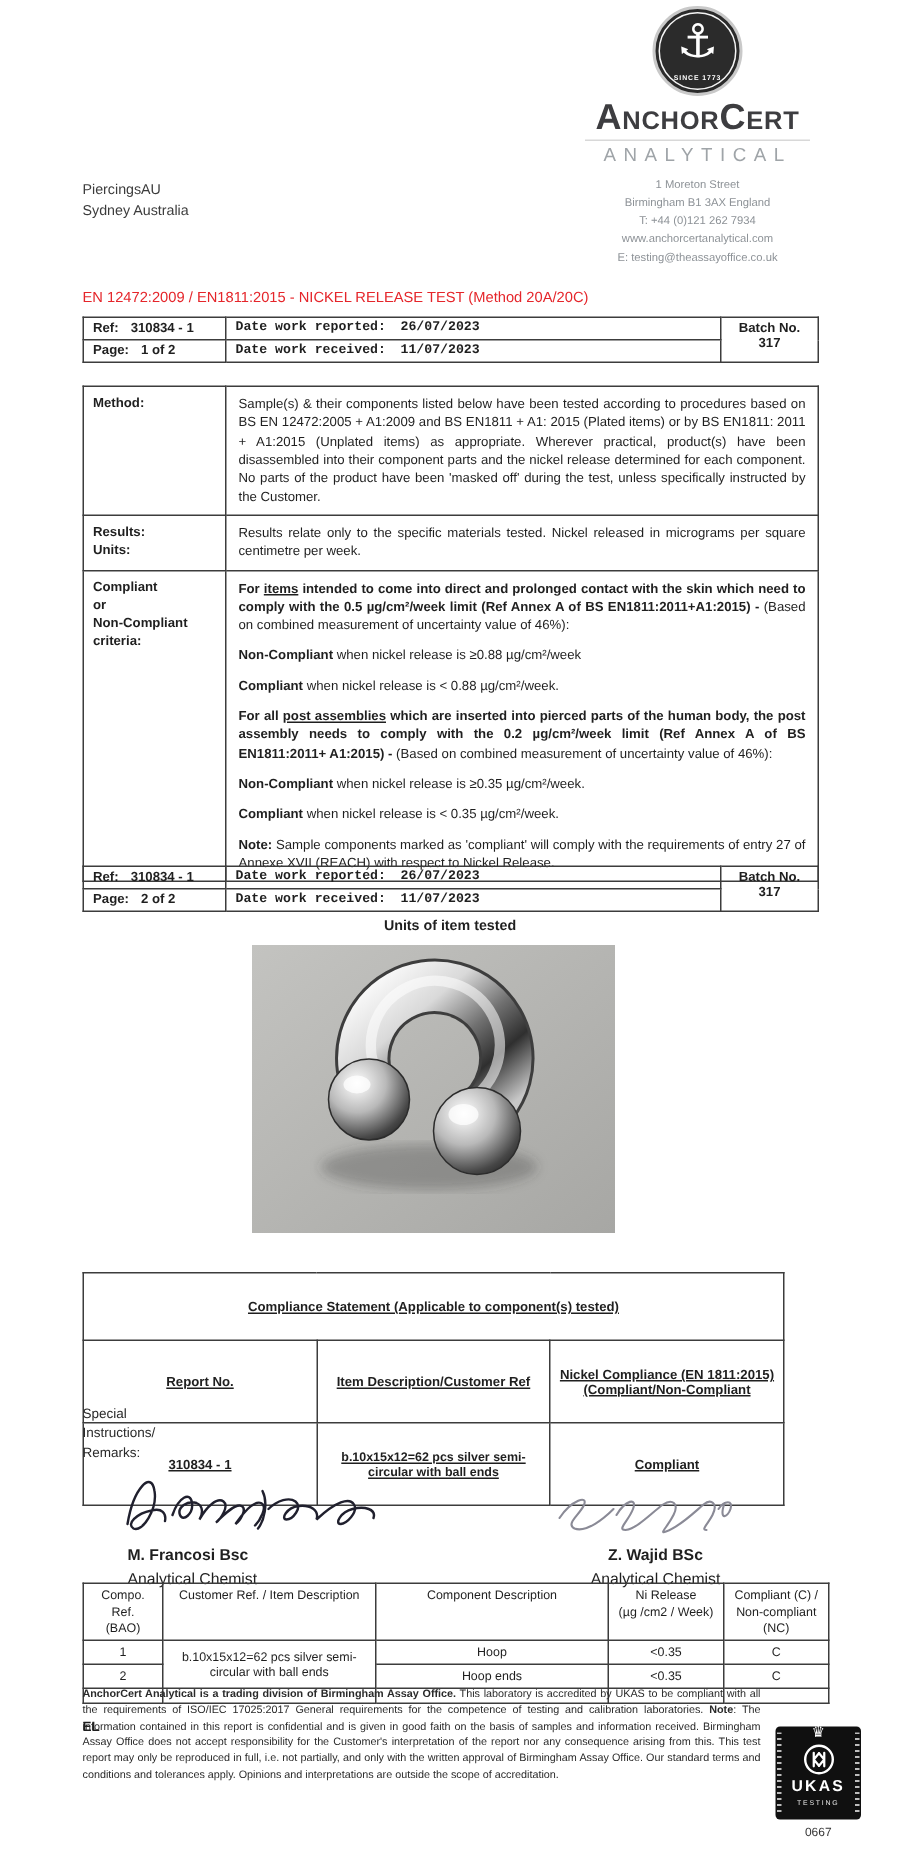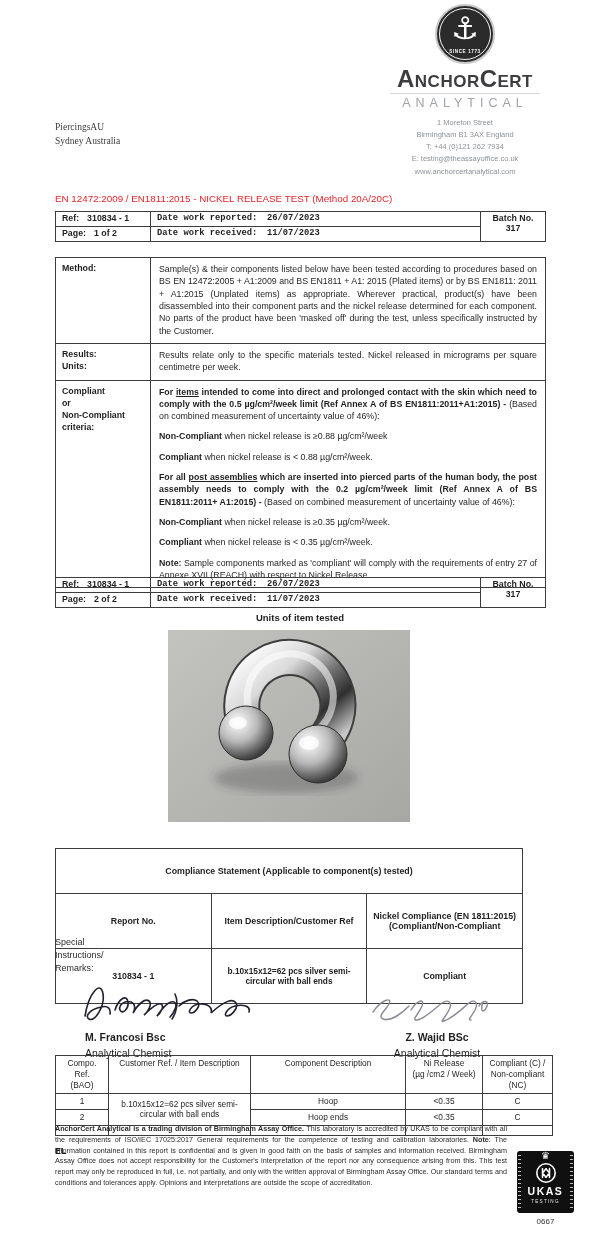--- a/index.html
+++ b/index.html
@@ -12,21 +12,21 @@
   .logo-circle::after { content:""; position:absolute; inset:2px; border:1px solid #f5f5f5; border-radius:50%; }
   .anchor-glyph { position:absolute; top:3px; left:0; width:100%; text-align:center; font-family:"DejaVu Sans", sans-serif; font-size:31px; line-height:38px; color:#ffffff; }
   .logo-since { position:absolute; bottom:8px; left:0; width:100%; text-align:center; font-size:4.6px; letter-spacing:.6px; color:#ffffff; font-weight:bold; }
 
   .brand-block { position:absolute; left:330px; top:66px; width:270px; text-align:center; }
   .brand-main { font-variant:small-caps; font-size:24px; letter-spacing:.5px; color:#3d3d40; line-height:26px;font-weight:bold; }
   .brand-divider { margin:1px auto 0; width:150px; height:1px; background:#d8d8d8; }
   .brand-sub { margin-top:2px; font-size:12.5px; letter-spacing:5px; color:#9fa4a8; }
 
   .address-block { position:absolute; left:330px; top:117px; width:270px; text-align:center; font-size:7.5px; color:#8d9297; line-height:1.62; }
-  .client-block { position:absolute; left:55px; top:120px; font-size:9.5px; color:#3c3c3c; line-height:1.5;font-family:Liberation Serif, serif; }
+  .client-block { position:absolute; left:55px; top:120px; font-size:9.5px; color:#3c3c3c; line-height:1.5; }
 
   .doc-title { position:absolute; left:55px; top:193px; font-size:9.8px; font-weight:normal; color:#e5252a; }
 
   
   table { border-collapse:collapse; position:absolute; table-layout:fixed; }
   td { border:1px solid #3c3c3c; vertical-align:top; }
 
   
   .ref-table { left:55px; width:490px; font-size:8.8px; font-weight:bold; }
   .ref-table td { padding:1px 6px; height:15px; }
@@ -48,21 +48,21 @@
   .cr:last-child { margin-bottom:0; }
   .b { font-weight:bold; }
   .u { text-decoration:underline; }
 
   
   .photo-caption { position:absolute; left:0; top:612px; width:600px; text-align:center; font-size:9.5px; font-weight:bold; }
   .photo-svg { position:absolute; left:168px; top:630px; }
 
   
   .compliance-table { left:55px; top:848px; width:468px; font-size:8.8px; font-weight:bold; text-align:center; }
-  .compliance-table td { padding:17px 5px; vertical-align:middle; }
+  .compliance-table td { padding:17px 5px; vertical-align:middle;text-decoration:underline; }
   .compliance-table .t { height:18px; }
   .compliance-table .h td { height:32px; }
   .compliance-table .d td { height:28px; }
   .compliance-table .cc1 { width:97px; }
   .compliance-table .cc2 { width:228px; }
   .compliance-table .cc3 { width:143px; }
   .compliance-table .d .cc2 { font-size:8.3px; }
 
   
   .remarks { position:absolute; left:55px; top:936px; font-size:9px; color:#2a2a2a; line-height:1.45; }
@@ -112,22 +112,22 @@
   <div class="brand-block">
     <div class="brand-main">AnchorCert</div>
     <div class="brand-divider"></div>
     <div class="brand-sub">ANALYTICAL</div>
   </div>
 
   <div class="address-block">
     <div>1 Moreton Street</div>
     <div>Birmingham B1 3AX England</div>
     <div>T: +44 (0)121 262 7934</div>
+    <div>www.anchorcertanalytical.com</div>
     <div>E: testing@theassayoffice.co.uk</div>
-    <div>www.anchorcertanalytical.com</div>
   </div>
 
   <div class="client-block">
     <div>PiercingsAU</div>
     <div>Sydney Australia</div>
   </div>
 
   <div class="doc-title">EN 12472:2009 / EN1811:2015 - NICKEL RELEASE TEST (Method 20A/20C)</div>
 
   <table class="ref-table" style="top:211px">

